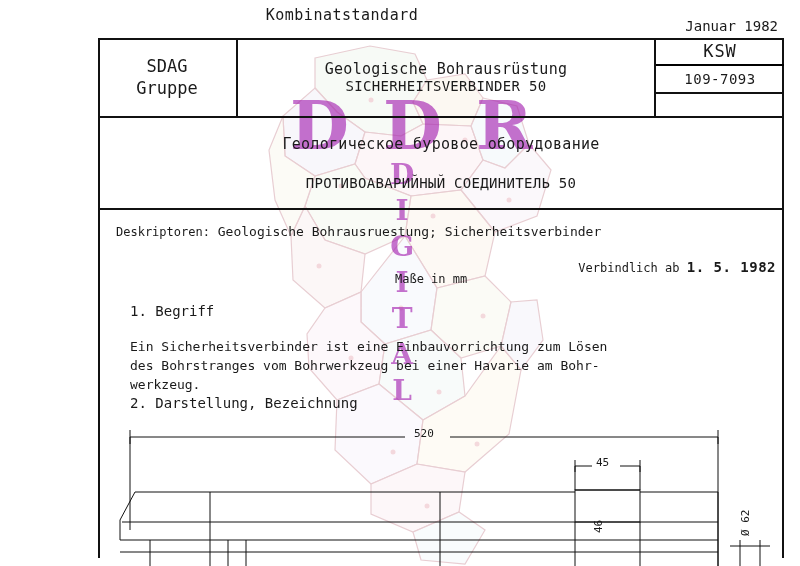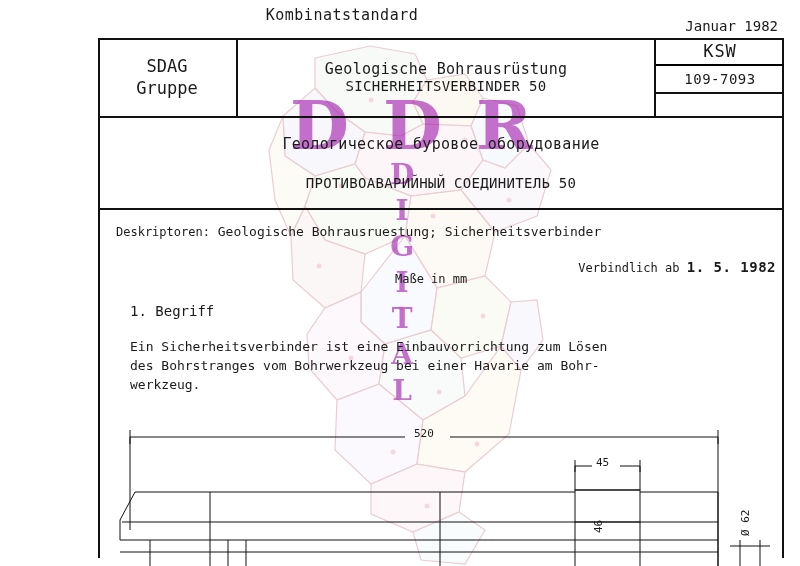--- a/index.html
+++ b/index.html
@@ -315,20 +315,21 @@
     <span>Verbindlich ab</span>
     <b>1. 5. 1982</b>
   </div>
 
   <div class="masse">Maße in mm</div>
 
   <div class="sec1">1. Begriff</div>
   <div class="para">Ein Sicherheitsverbinder ist eine Einbauvorrichtung zum Lösen
 des Bohrstranges vom Bohrwerkzeug bei einer Havarie am Bohr-
 werkzeug.</div>
+  <div class="sec2">2. Darstellung, Bezeichnung</div>
 
   <svg class="drawing">
     <g stroke="#111" fill="none" stroke-width="1">
 
       <line x1="130" y1="437" x2="405" y2="437"></line>
       <line x1="450" y1="437" x2="718" y2="437"></line>
       <line x1="130" y1="430" x2="130" y2="444"></line>
       <line x1="718" y1="430" x2="718" y2="444"></line>
 
       <line x1="130" y1="437" x2="130" y2="530"></line>

